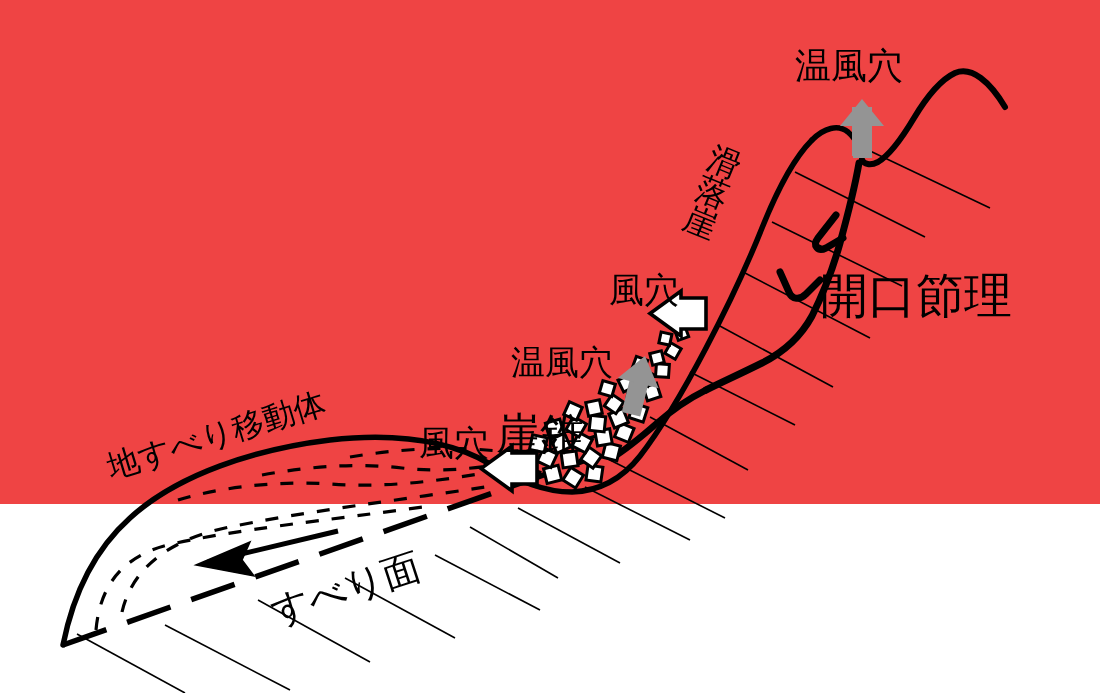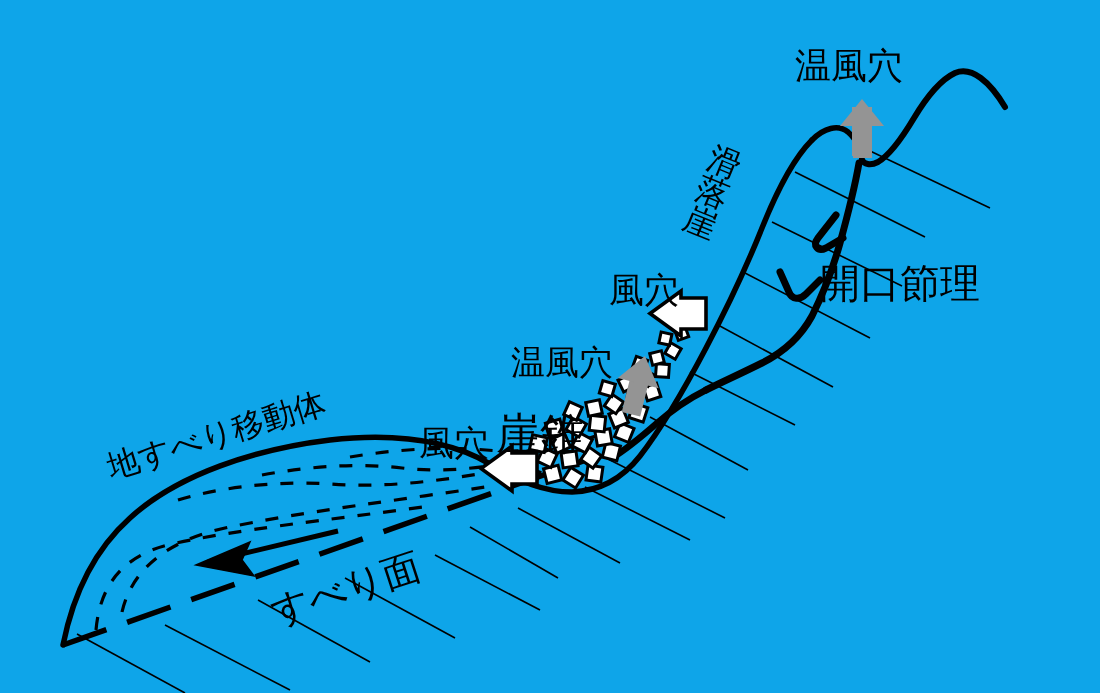--- a/index.html
+++ b/index.html
@@ -9,22 +9,22 @@
   }
   body {
     width: 1100px;
     height: 693px;
     font-family: "Liberation Sans", sans-serif;
     overflow: hidden;
   }
   #diagram-root {
     position: relative;
     width: 1100px;
-    height: 693px;
-    background: #0ea5e9;
+    height: 504px;
+    background: #ef4444;
   }
   svg#geo-svg {
     position: absolute;
     left: 0;
     top: 0;
     width: 1100px;
     height: 693px;
     display: block;
   }
   .lbl {
@@ -221,21 +221,21 @@
   </svg>
 
   <div class="lbl" style="left:795px; top:48px; font-size:36px;">温風穴</div>
 
   <div class="lbl-vert" style="left:714px; top:148px; font-size:33px; transform: rotate(22deg); transform-origin: 50% 0%;">
     <span>滑</span>
     <span>落</span>
     <span>崖</span>
   </div>
 
-  <div class="lbl" style="left:820px; top:264px; font-size:40px;font-family:Liberation Serif, serif;">開口節理</div>
+  <div class="lbl" style="left:820px; top:272px; font-size:48px;font-family:Liberation Serif, serif;">開口節理</div>
 
   <div class="lbl" style="left:609px; top:272px; font-size:35px;">風穴</div>
 
   <div class="lbl" style="left:511px; top:345px; font-size:34px;">温風穴</div>
 
   <div class="lbl" style="left:496px; top:412px; font-size:44px;">崖錐</div>
 
   <div class="lbl" style="left:419px; top:425px; font-size:35px;">風穴</div>
 
   <div class="lbl" style="left:108px; top:452px; font-size:32px; transform: rotate(-17deg); transform-origin: 0% 50%;">地すべり移動体</div>

